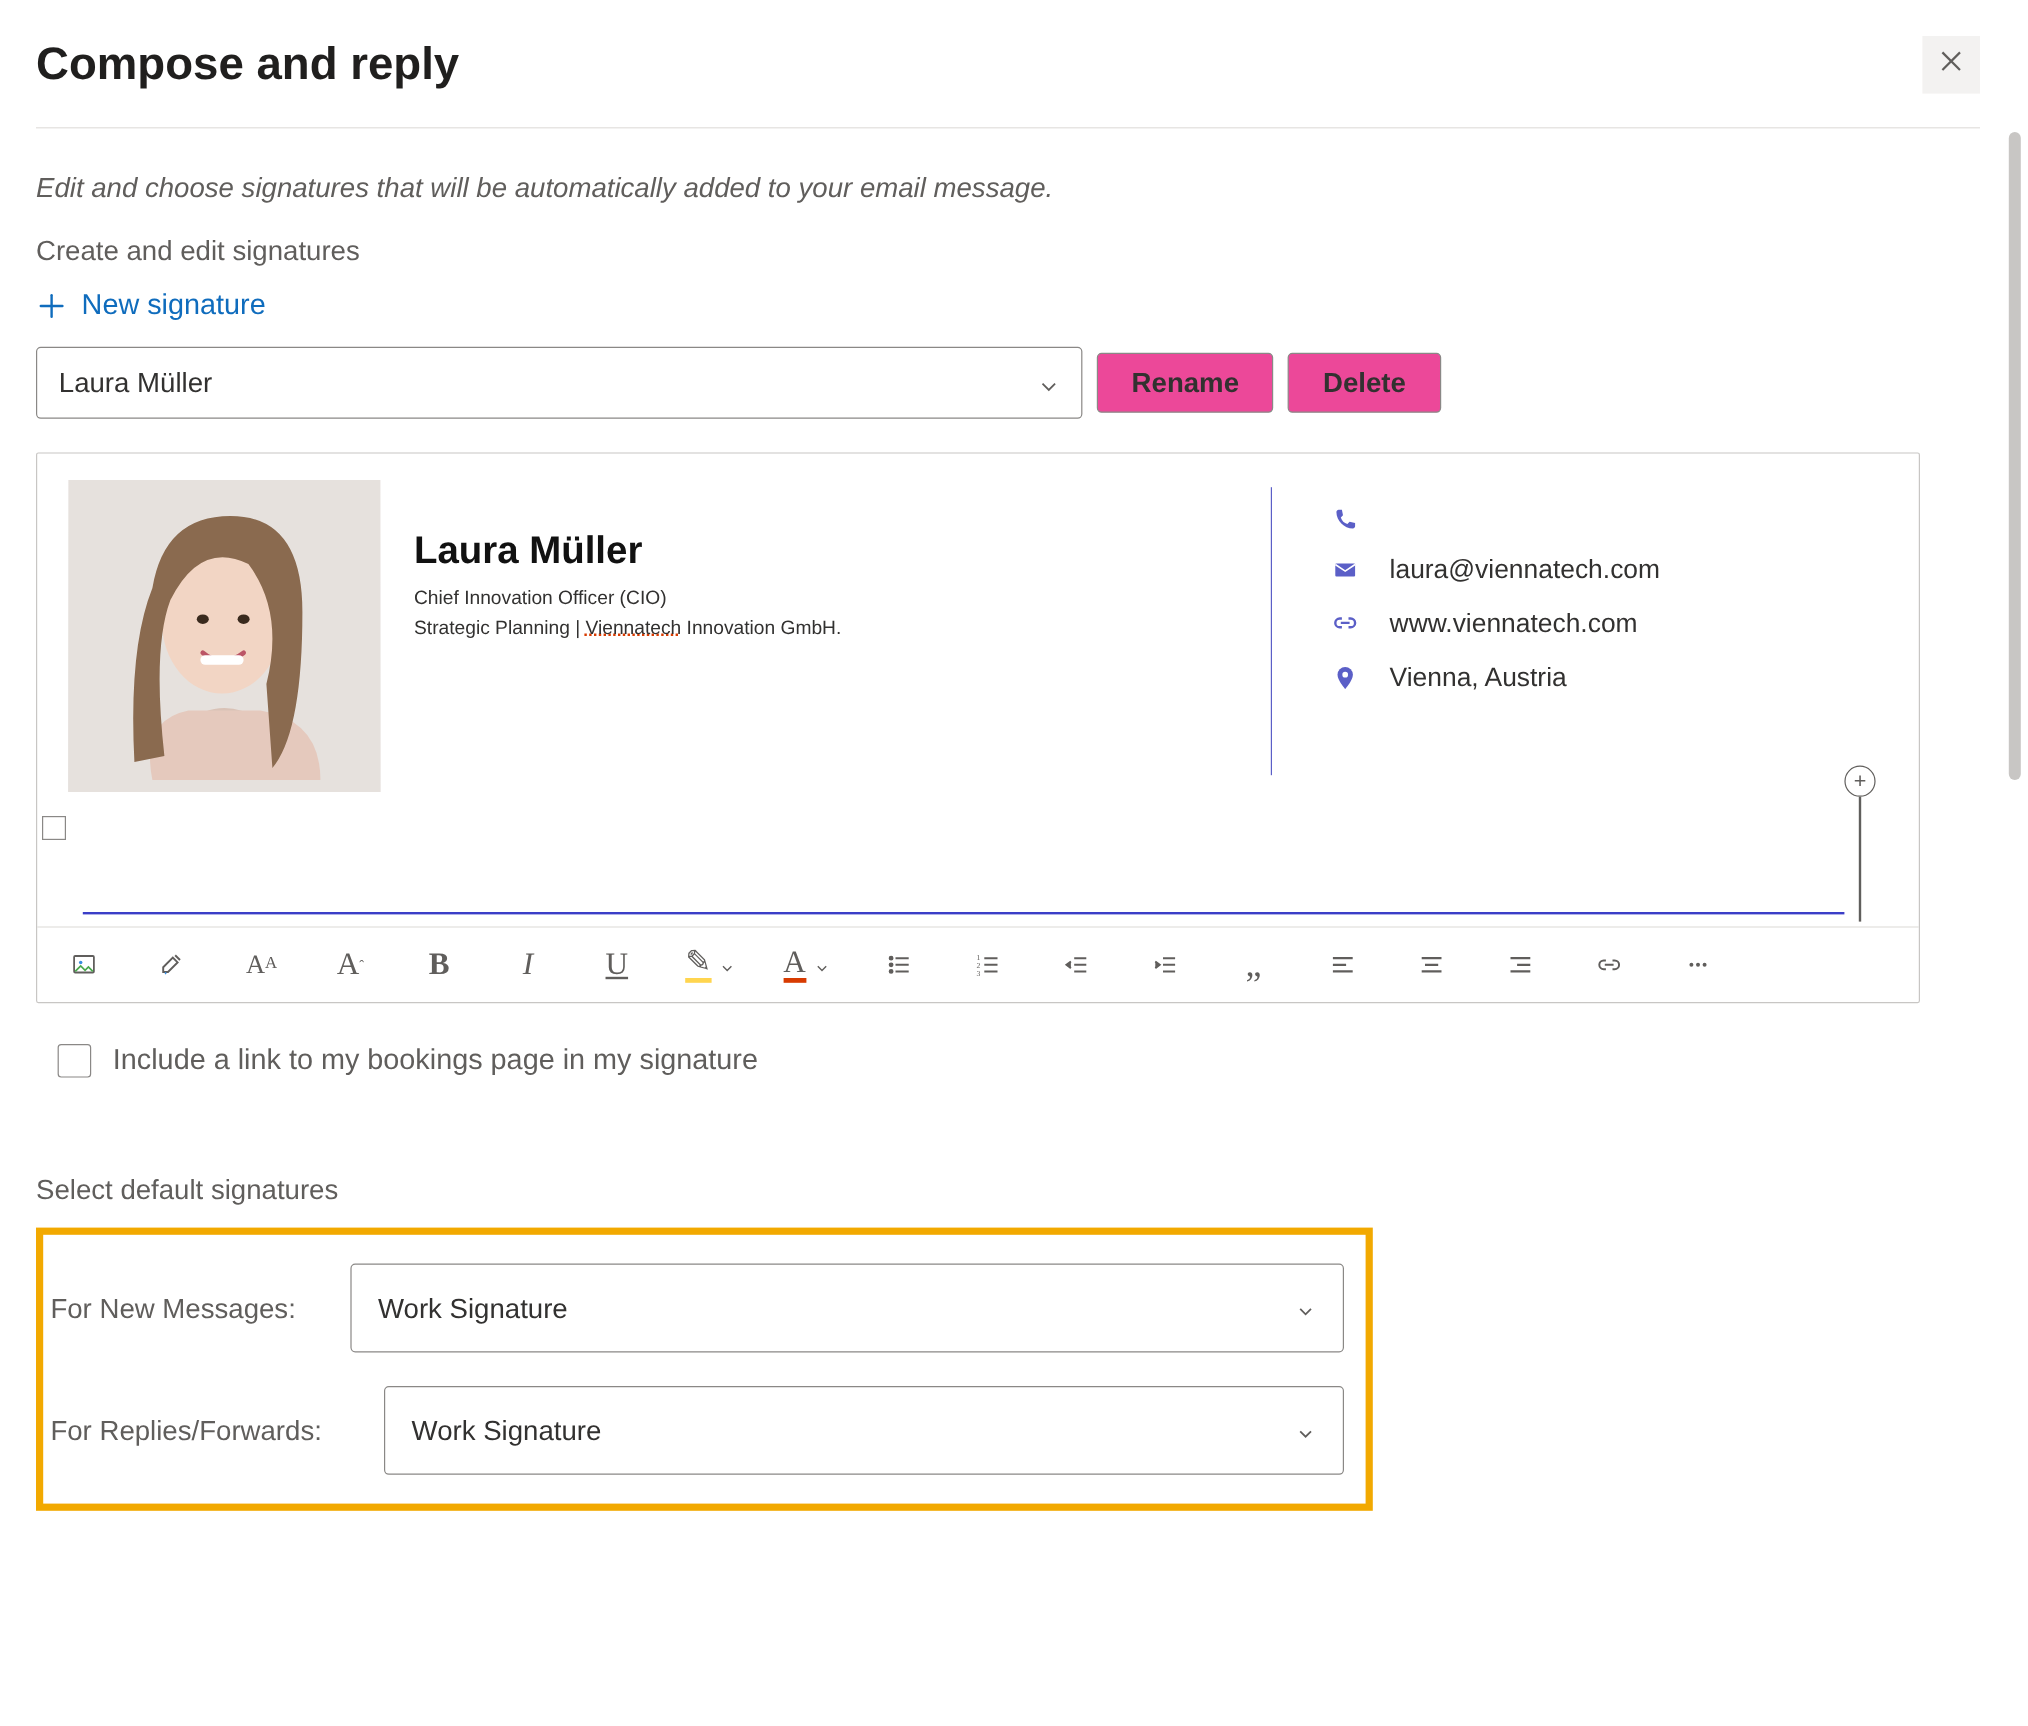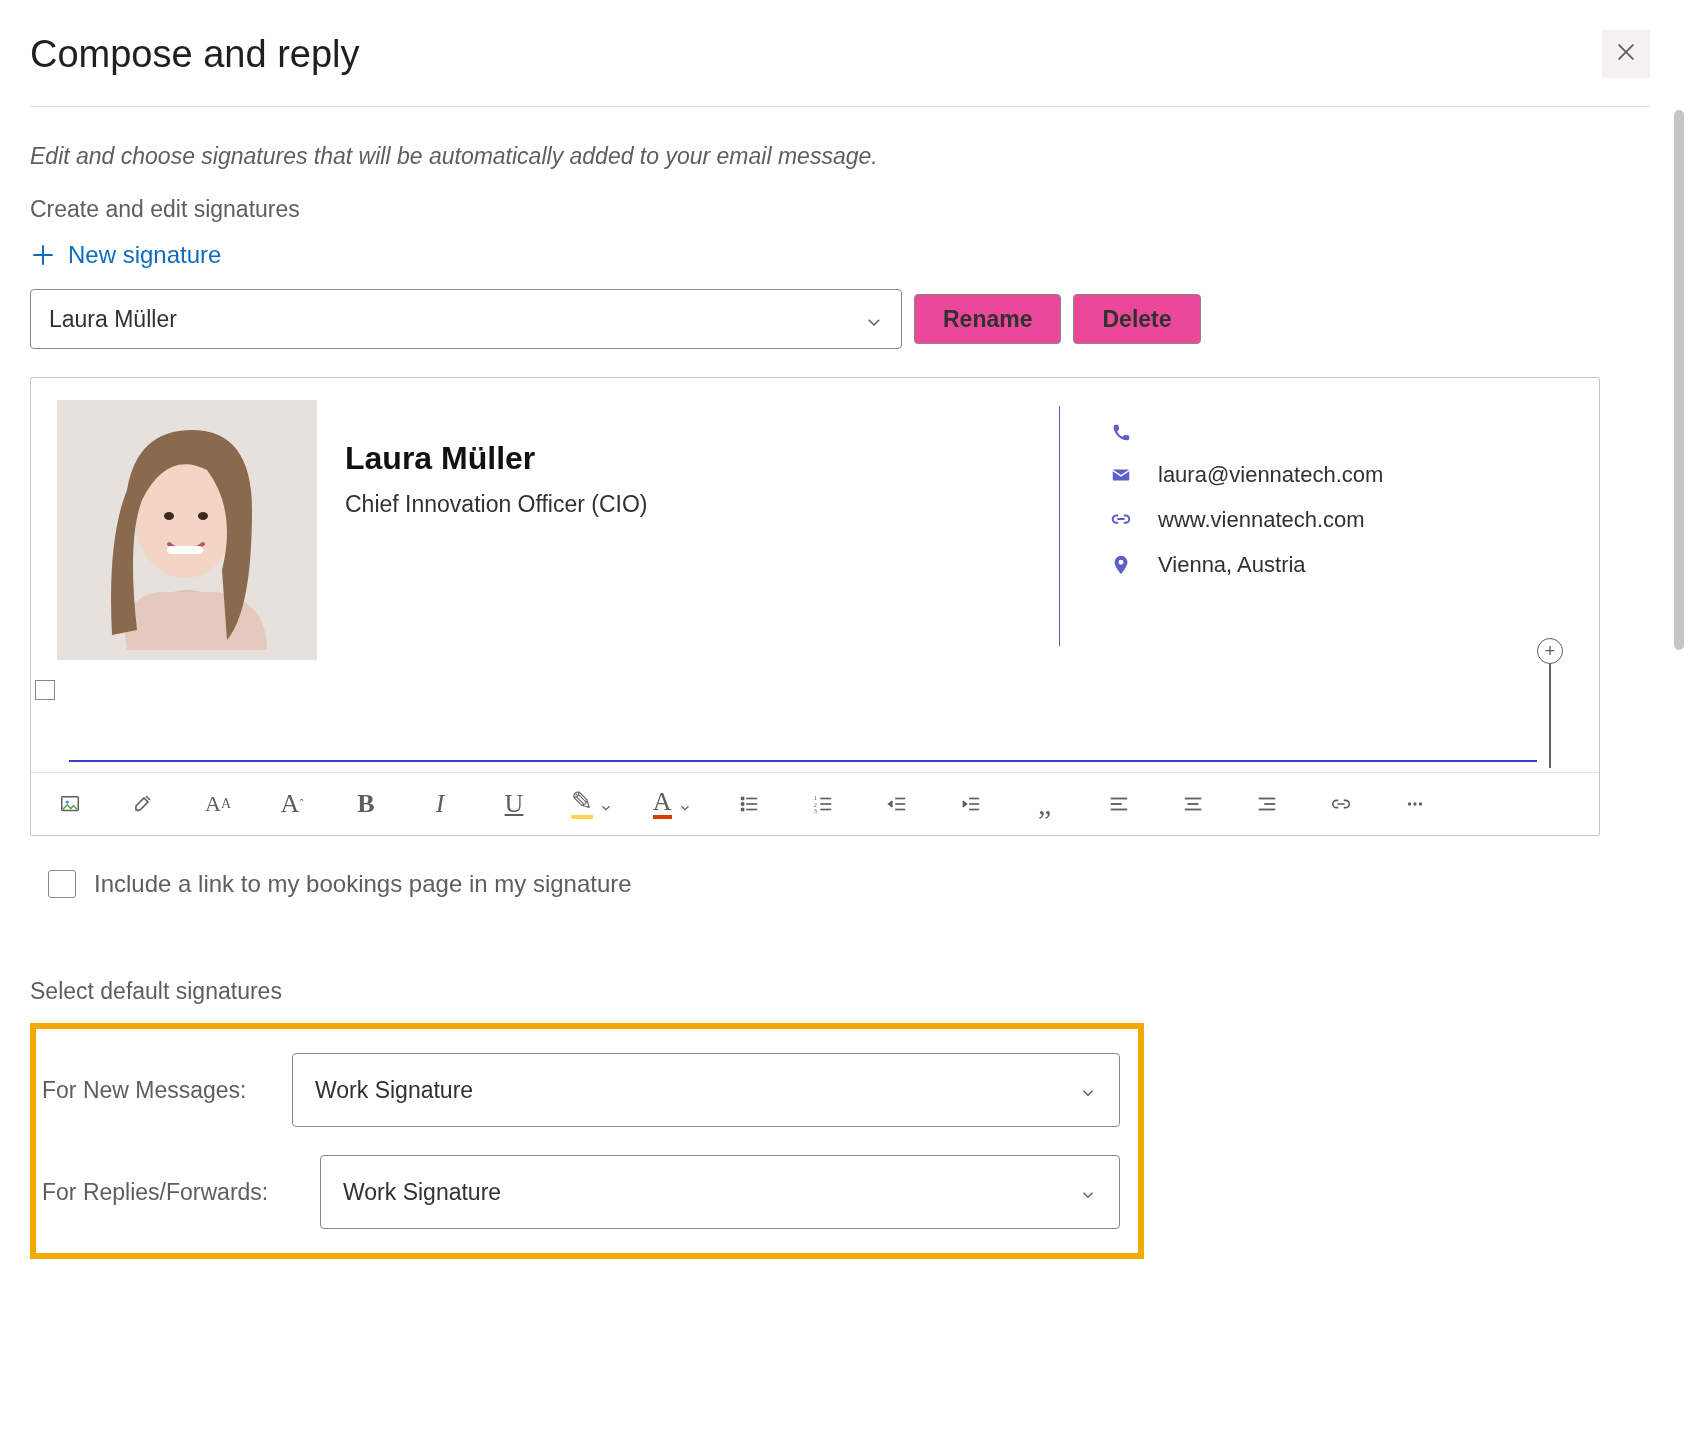--- a/index.html
+++ b/index.html
@@ -18,21 +18,21 @@
   .header-row {
     display: flex;
     justify-content: space-between;
     align-items: center;
     padding-bottom: 28px;
     border-bottom: 1px solid #e1dfdd;
     margin-bottom: 36px;
   }
   .page-title {
     font-size: 38px;
-    font-weight: 400;
+    font-weight: 700;
     color: #201f1e;
   }
   .close-btn {
     width: 48px;
     height: 48px;
     display: flex;
     align-items: center;
     justify-content: center;
     background: #f3f2f1;
     cursor: pointer;
@@ -141,21 +141,21 @@
     flex: 0 0 640px;
     padding-top: 40px;
   }
   .sig-name {
     font-size: 32px;
     font-weight: 700;
     color: #111;
     margin-bottom: 10px;
   }
   .sig-line {
-    font-size: 23px;
+    font-size: 16px;
     color: #323130;
     line-height: 1.55;
   }
   .spell {
     text-decoration-line: underline;
     text-decoration-style: dotted;
     text-decoration-color: #d83b01;
     text-decoration-thickness: 2px;
   }
   .sig-divider {
@@ -342,20 +342,23 @@
             <path d="M70 90 Q80 30 135 30 Q195 30 195 110 Q195 210 170 240 L165 170 Q180 110 150 70 Q110 50 85 100 Q70 140 80 230 L55 235 Q50 140 70 90 Z" fill="#8a6a4f"></path>
             <ellipse cx="112" cy="116" rx="5" ry="4" fill="#3a2a1e"></ellipse>
             <ellipse cx="146" cy="116" rx="5" ry="4" fill="#3a2a1e"></ellipse>
             <path d="M112 144 Q128 158 146 144" stroke="#b56" stroke-width="4" fill="none" stroke-linecap="round"></path>
             <rect x="110" y="146" width="36" height="8" rx="4" fill="#fff"></rect>
           </svg>
         </div>
         <div class="sig-left">
           <div class="sig-name">Laura Müller</div>
           <div class="sig-line">Chief Innovation Officer (CIO)</div>
+          <div class="sig-line">
+            <span>Strategic Planning | </span><span class="spell">Viennatech</span><span> Innovation GmbH.</span>
+          </div>
         </div>
         <div class="sig-divider"></div>
         <div class="sig-right">
           <div class="contact-row">
             <span class="ci">
               <svg viewBox="0 0 24 24" fill="#5b5fc7">
                   <path d="M6 3c-1 0-2 1-2 2 0 8 7 15 15 15 1 0 2-1 2-2v-3l-5-1-2 2c-3-1-5-3-6-6l2-2-1-5H6z"></path>
                 </svg>
             </span>
           </div>

